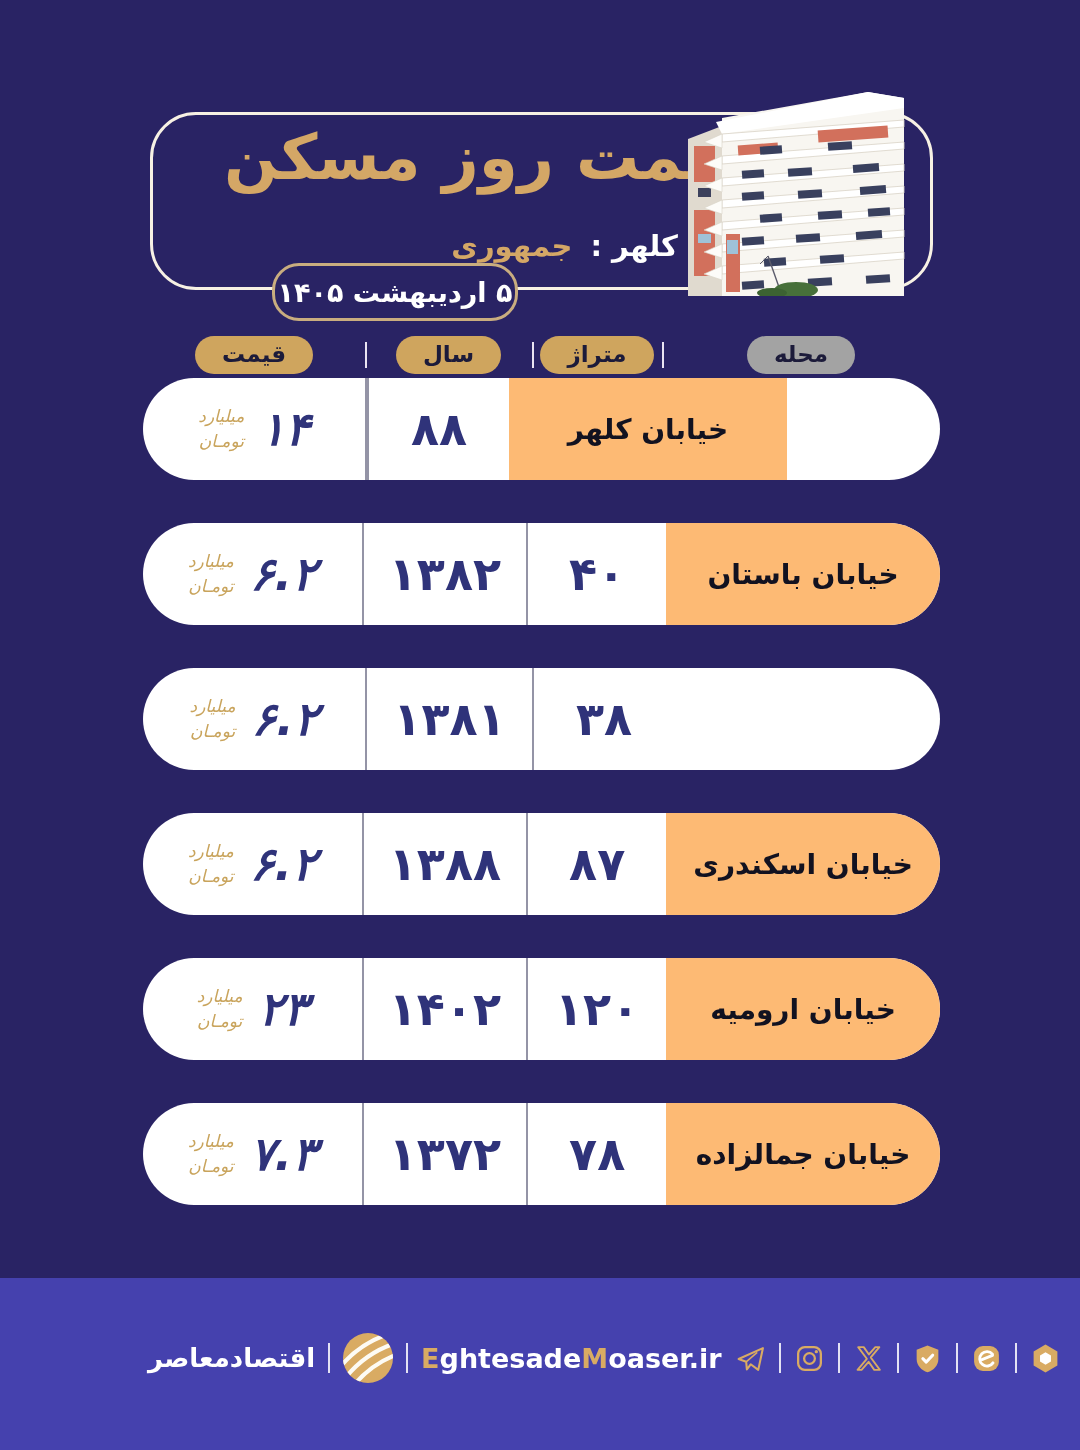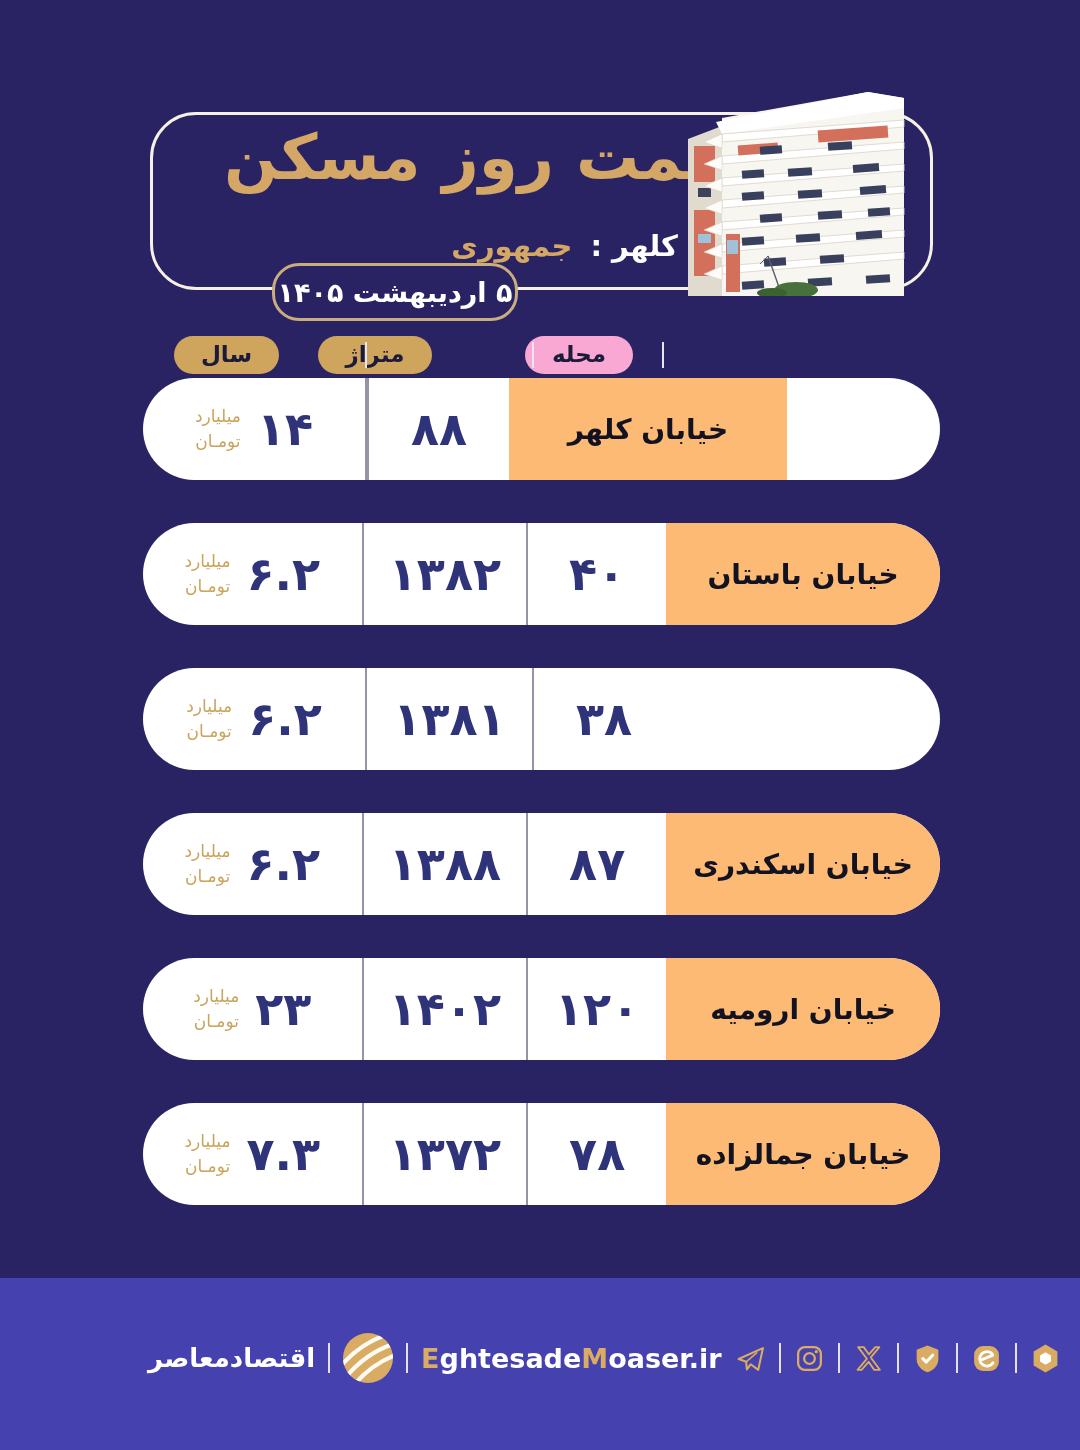--- a/index.html
+++ b/index.html
@@ -33,31 +33,31 @@
     position:absolute;left:143px;top:336px;width:797px;height:38px;
     display:flex;direction:ltr;
   }
   .th{display:flex;align-items:center;justify-content:center;}
   .th.price{width:222px;} .th.year{width:167px;} .th.area{width:130px;} .th.name{width:278px;}
   .hpill{
     display:inline-block;padding:4px 27px;border-radius:19px;direction:rtl;
     font-size:23px;font-weight:bold;color:#1c1b3a;line-height:1.3;
   }
   .hpill.gold{background:#cfa55e;}
-  .hpill.white{background:#f9a8d4;}
+  .hpill.white{background:#a3a3a3;}
   .hsep{position:absolute;top:6px;width:2px;height:26px;background:#e9e4f2;}
   .hsep.s1{left:222px;} .hsep.s2{left:389px;} .hsep.s3{left:519px;}
   
   .tbody{position:absolute;left:143px;top:378px;width:797px;}
   .row{
     position:relative;display:flex;direction:ltr;width:797px;height:102px;
     background:#ffffff;border-radius:51px;overflow:hidden;margin-bottom:43px;
   }
   .cell{display:flex;align-items:center;justify-content:center;}
-  .cell.price{width:222px;gap:16px;}
+  .cell.price{width:222px;gap:16px;font-style:italic;}
   .cell.year{width:165px;} .cell.area{width:140px;}
   .cell.name{
     width:278px;background:#fdba74;direction:rtl;
     color:#121220;font-size:28px;font-weight:bold;
   }
   .vdiv{width:2px;height:102px;background:#9494a6;}
   .num{color:#2f337a;font-size:46px;font-weight:bold;direction:ltr;unicode-bidi:isolate;white-space:nowrap;}
   .unit{direction:rtl;text-align:center;color:#c9a45c;font-size:17px;line-height:1.5;}
   
   .footband{position:absolute;left:0;top:1278px;width:1080px;height:172px;background:#4541ae;}
@@ -143,20 +143,23 @@
 
     <line x1="112" y1="206" x2="100" y2="172" stroke="#5b5b6b" stroke-width="1.4"></line>
     <line x1="100" y1="172" x2="92" y2="180" stroke="#5b5b6b" stroke-width="1"></line>
     <ellipse cx="128" cy="206" rx="22" ry="8" fill="#47703a"></ellipse>
     <ellipse cx="104" cy="209" rx="15" ry="5" fill="#3c6232"></ellipse>
   </svg>
 
   <div class="datepill">۵ اردیبهشت ۱۴۰۵</div>
 
   <div class="thead">
+    <div class="th price">
+        <span class="hpill gold">قیمت</span>
+      </div>
     <div class="th year">
         <span class="hpill gold">سال</span>
       </div>
     <div class="th area">
         <span class="hpill gold">متراژ</span>
       </div>
     <div class="th name">
         <span class="hpill white">محله</span>
       </div>
     <div class="hsep s1"></div>

